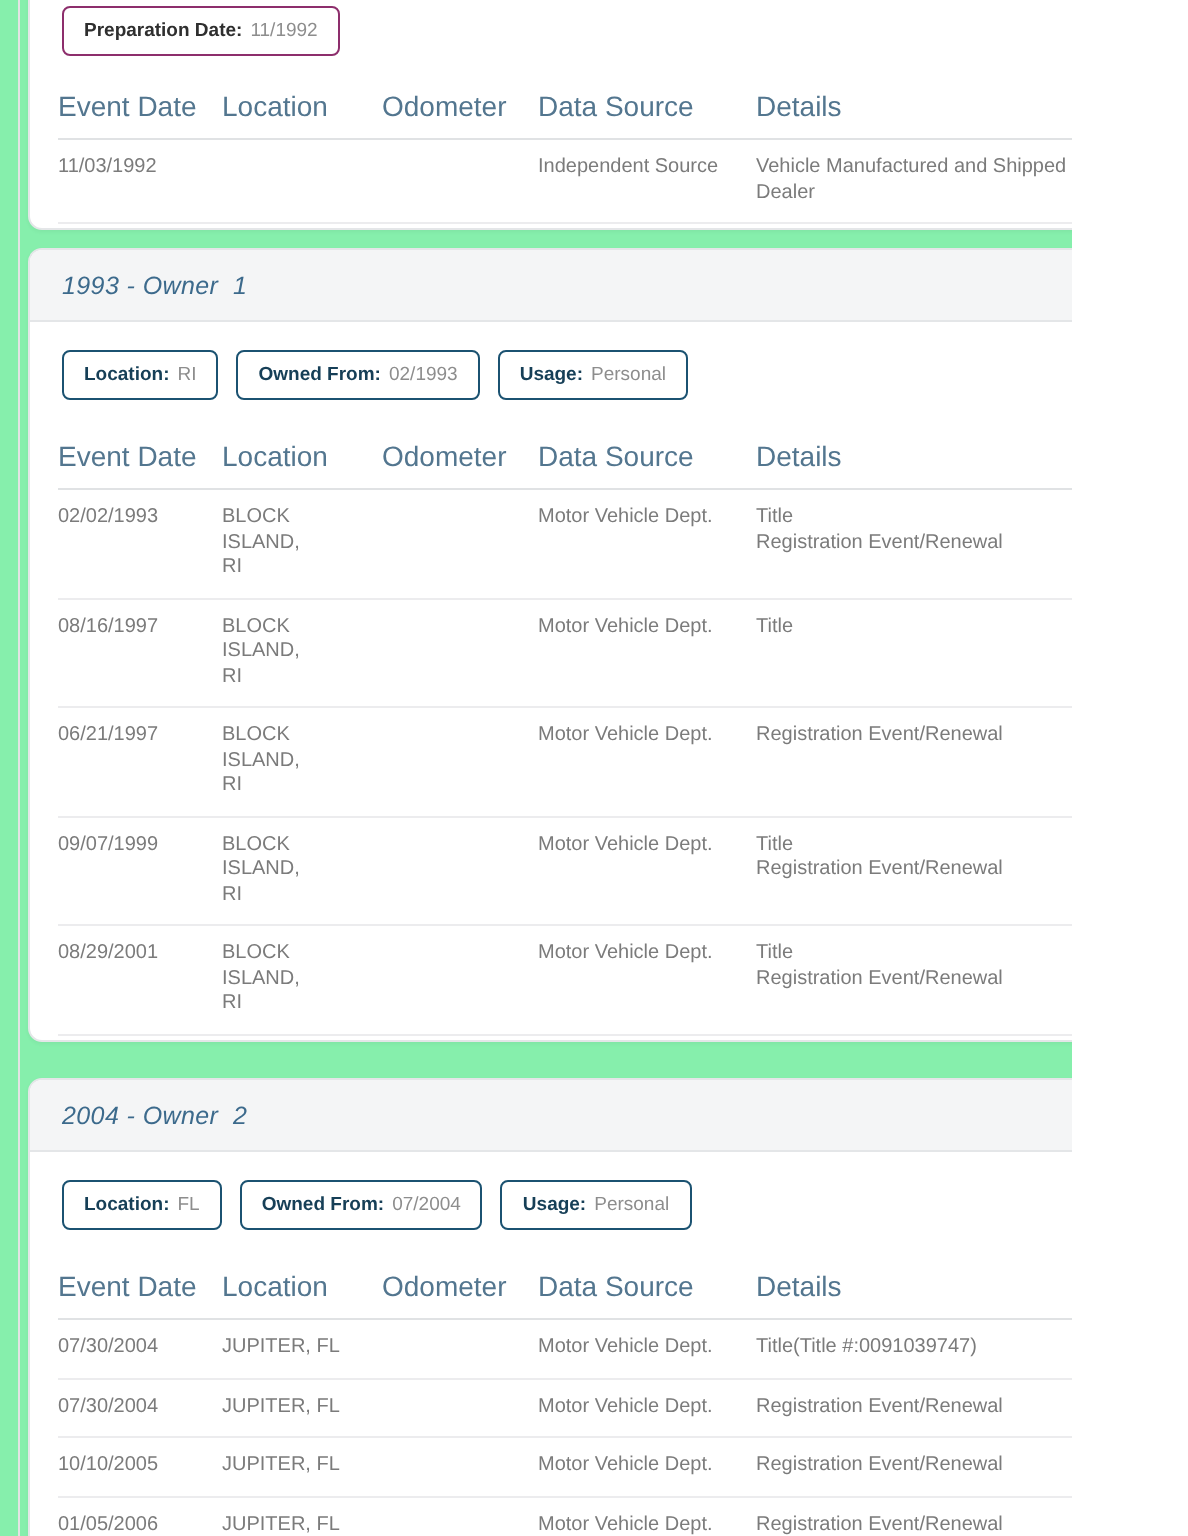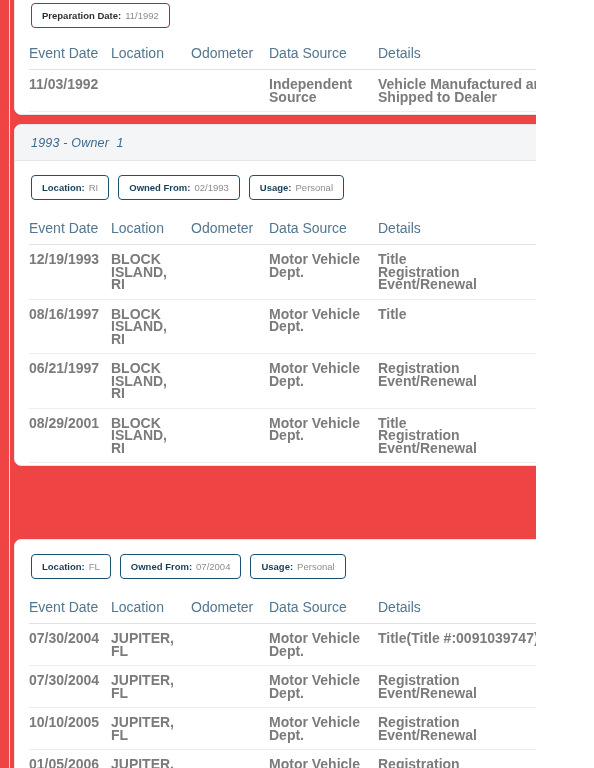--- a/index.html
+++ b/index.html
@@ -14,21 +14,21 @@
     font-family: "Liberation Sans", sans-serif;
     color: #6c6c6c;
     -webkit-font-smoothing: antialiased;
   }
 
   #page {
     position: relative;
     width: 536px;
     height: 768px;
     overflow: hidden;
-    background: #ef4444;
+    background: #86efac;
   }
 
   
   .frame-rail {
     position: absolute;
     top: 0;
     bottom: 0;
     width: 1px;
     background: #e3e3e3;
   }
@@ -135,27 +135,26 @@
     text-align: left;
     font-weight: normal;
     font-size: 14px;
     color: #53768f;
     padding: 7px 0 8px 0;
     border-bottom: 1px solid #e0e2e4;
     vertical-align: bottom;
   }
   table.events td {
     text-align: left;
-    font-size: 14px;
+    font-size: 10px;
     color: #7b7b7b;
     padding: 8px 6px 8px 0;
     border-bottom: 1px solid #ececee;
     vertical-align: top;
     line-height: 12.5px;
-    font-weight: bold;
   }
   table.events tr:last-child td {
     border-bottom: 1px solid #ececee;
   }
 
   
   col.c-date  { width: 82px; }
   col.c-loc   { width: 80px; }
   col.c-odo   { width: 78px; }
   col.c-src   { width: 109px; }
@@ -246,21 +245,21 @@
               <tr>
                 <th class="h-date">Event Date</th>
                 <th class="h-loc">Location</th>
                 <th class="h-odo">Odometer</th>
                 <th class="h-src">Data Source</th>
                 <th class="h-det">Details</th>
               </tr>
             </thead>
             <tbody>
               <tr>
-                <td class="cell-date">12/19/1993</td>
+                <td class="cell-date">02/02/1993</td>
                 <td class="cell-loc">
                   <span class="cell-line">BLOCK ISLAND,</span>
                   <span class="cell-line">RI</span>
                 </td>
                 <td class="cell-odo"></td>
                 <td class="cell-src">Motor Vehicle Dept.</td>
                 <td class="cell-det">
                   <span class="cell-line">Title</span>
                   <span class="cell-line">Registration Event/Renewal</span>
                 </td>
@@ -283,37 +282,53 @@
                   <span class="cell-line">BLOCK ISLAND,</span>
                   <span class="cell-line">RI</span>
                 </td>
                 <td class="cell-odo"></td>
                 <td class="cell-src">Motor Vehicle Dept.</td>
                 <td class="cell-det">
                   <span class="cell-line">Registration Event/Renewal</span>
                 </td>
               </tr>
               <tr>
-                <td class="cell-date">08/29/2001</td>
+                <td class="cell-date">09/07/1999</td>
                 <td class="cell-loc">
                   <span class="cell-line">BLOCK ISLAND,</span>
                   <span class="cell-line">RI</span>
                 </td>
                 <td class="cell-odo"></td>
                 <td class="cell-src">Motor Vehicle Dept.</td>
                 <td class="cell-det">
                   <span class="cell-line">Title</span>
                   <span class="cell-line">Registration Event/Renewal</span>
                 </td>
               </tr>
+              <tr>
+                <td class="cell-date">08/29/2001</td>
+                <td class="cell-loc">
+                  <span class="cell-line">BLOCK ISLAND,</span>
+                  <span class="cell-line">RI</span>
+                </td>
+                <td class="cell-odo"></td>
+                <td class="cell-src">Motor Vehicle Dept.</td>
+                <td class="cell-det">
+                  <span class="cell-line">Title</span>
+                  <span class="cell-line">Registration Event/Renewal</span>
+                </td>
+              </tr>
             </tbody>
           </table>
         </div>
       </div>
       <div class="card" style="top: 539px;">
+        <div class="section-band">
+          <div class="section-title">2004 - Owner  2</div>
+        </div>
         <div class="badge-row">
           <div class="badge navy">
             <span class="b-label">Location:</span>
             <span class="b-value">FL</span>
           </div>
           <div class="badge navy">
             <span class="b-label">Owned From:</span>
             <span class="b-value">07/2004</span>
           </div>
           <div class="badge navy">

